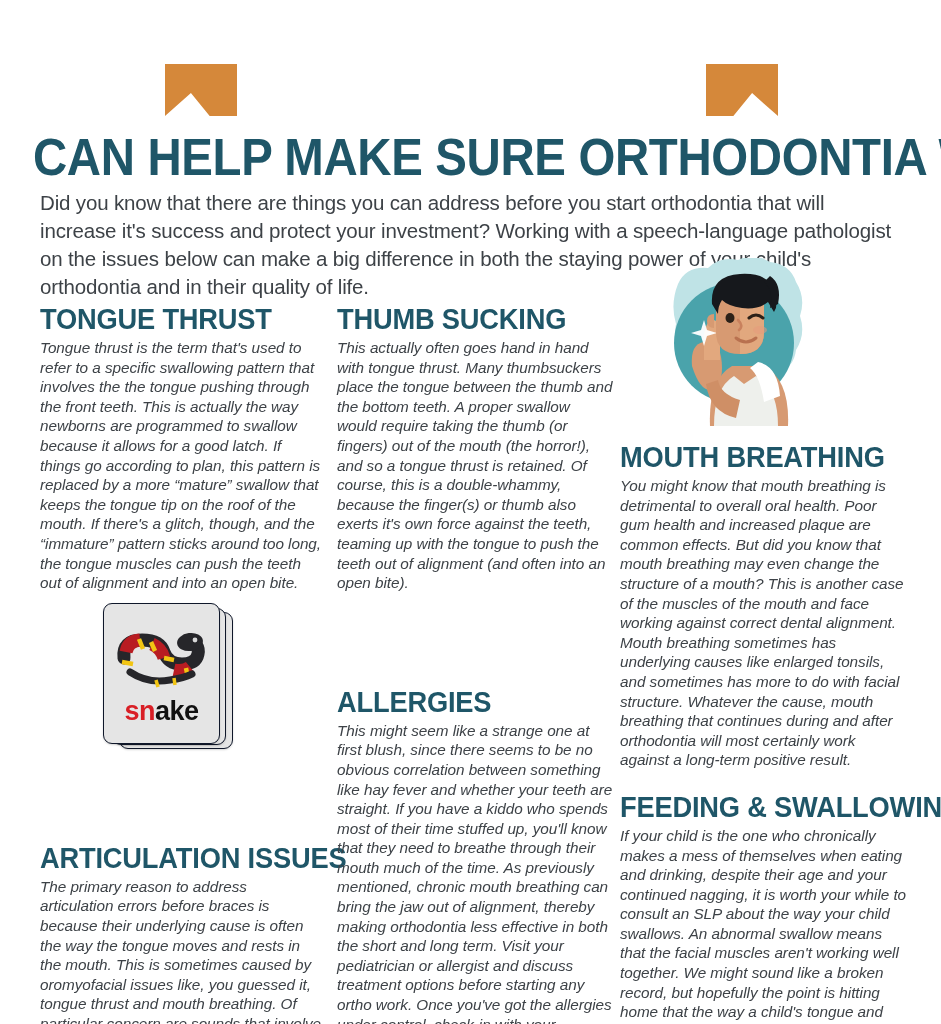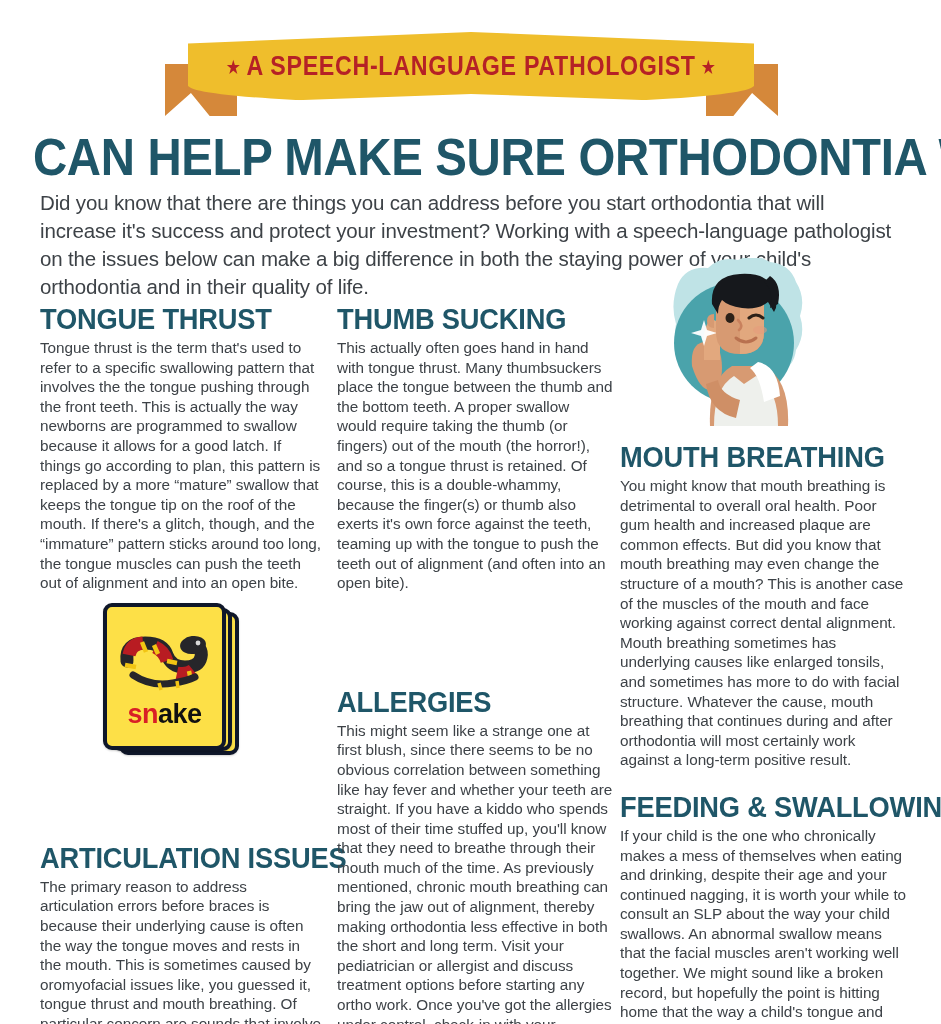--- a/index.html
+++ b/index.html
@@ -122,39 +122,40 @@
     white-space: nowrap;
     text-transform: uppercase;
     margin-bottom: 3px;
   }
   .sect-body {
     font-size: 15.3px;
     line-height: 19.6px;
     color: #3d4247;
     letter-spacing: -0.05px;
     text-align: left;
+    font-style: italic;
   }
   .sect { margin-bottom: 22px; margin-top: 16px; }
 
   
   .gap-articulation { height: 212px; }
   .gap-allergies    { height: 56px; }
 
   
   .flashcards {
     position: absolute;
     left: 103px;
     top: 603px;
     width: 142px;
     height: 148px;
   }
   .card {
     position: absolute;
-    background: #fde047;
-    border: 4px solid #0f172a;
+    background: #e5e5e5;
+    border: 1px solid #0f172a;
     border-radius: 9px;
     box-shadow: 0 1px 2px rgba(0,0,0,0.17);
   }
   .card-back2 { left: 16px; top: 9px;  width: 112px; height: 135px; }
   .card-back1 { left: 9px;  top: 5px;  width: 112px; height: 135px; }
   .card-front { left: 0;    top: 0;    width: 115px; height: 139px; }
   .card-snake {
     position: absolute;
     left: 8px;
     top: 18px;
@@ -183,25 +184,20 @@
     width: 176px;
     height: 168px;
   }
 </style>
 </head>
 <body>
 
 <div class="ribbon-wrap">
   <div class="ribbon-tail-left"></div>
   <div class="ribbon-tail-right"></div>
-  <div class="ribbon-band">
-    <div class="ribbon-text">
-      <span class="ribbon-star">★</span><span>A SPEECH-LANGUAGE PATHOLOGIST</span><span class="ribbon-star">★</span>
-    </div>
-  </div>
 </div>
 
 <h1 class="main-title">CAN HELP MAKE SURE ORTHODONTIA WORKS!</h1>
 
 <p class="intro">Did you know that there are things you can address before you start orthodontia that will increase it's success and protect your investment? Working with a speech-language pathologist on the issues below can make a big difference in both the staying power of your child's orthodontia and in their quality of life.</p>
 
 <div class="boy-illus">
   <svg viewBox="0 0 176 168" width="176" height="168" xmlns="http://www.w3.org/2000/svg">
 
     <path d="M30 26 q8-18 30-16 q12-12 30-8 q16-8 32 2 q20 2 26 20 q10 16 4 34 q6 18-4 34 q-2 18-20 24 q-14 12-32 8 q-18 6-34-4 q-20-2-28-20 q-10-16-6-34 q-6-20 2-40z" fill="#bfe3e6"></path>

